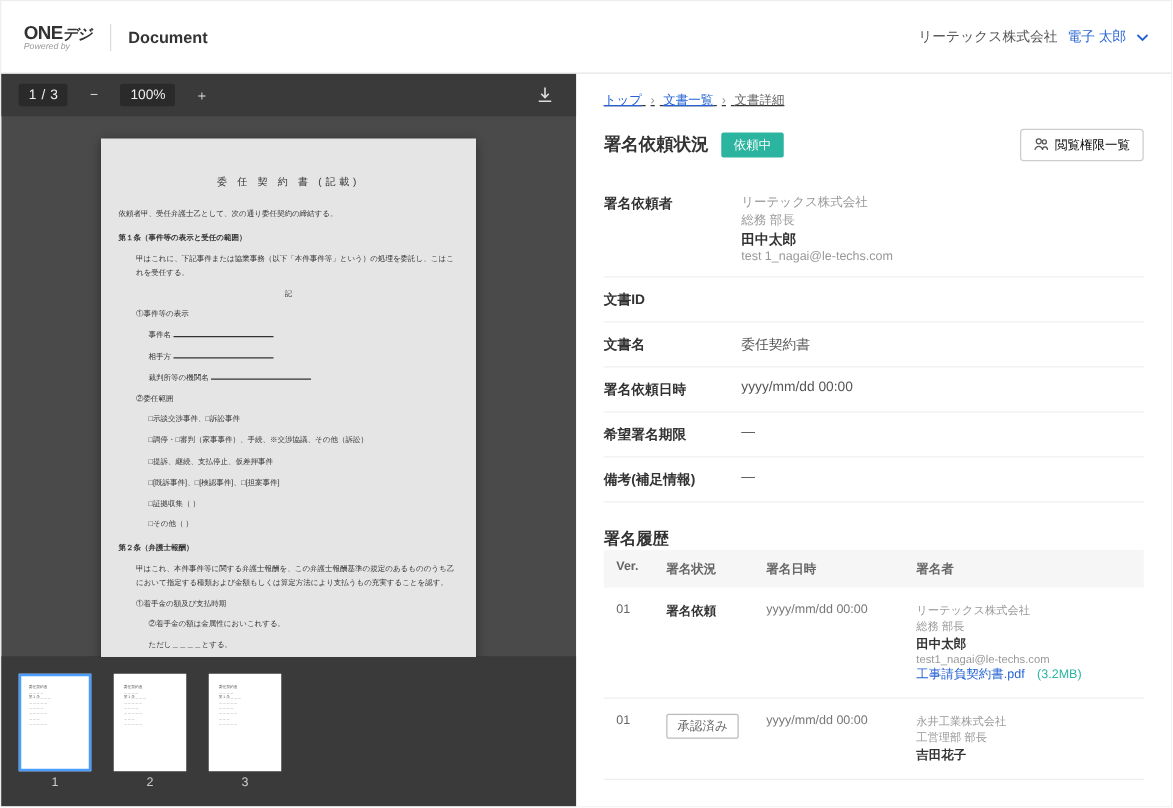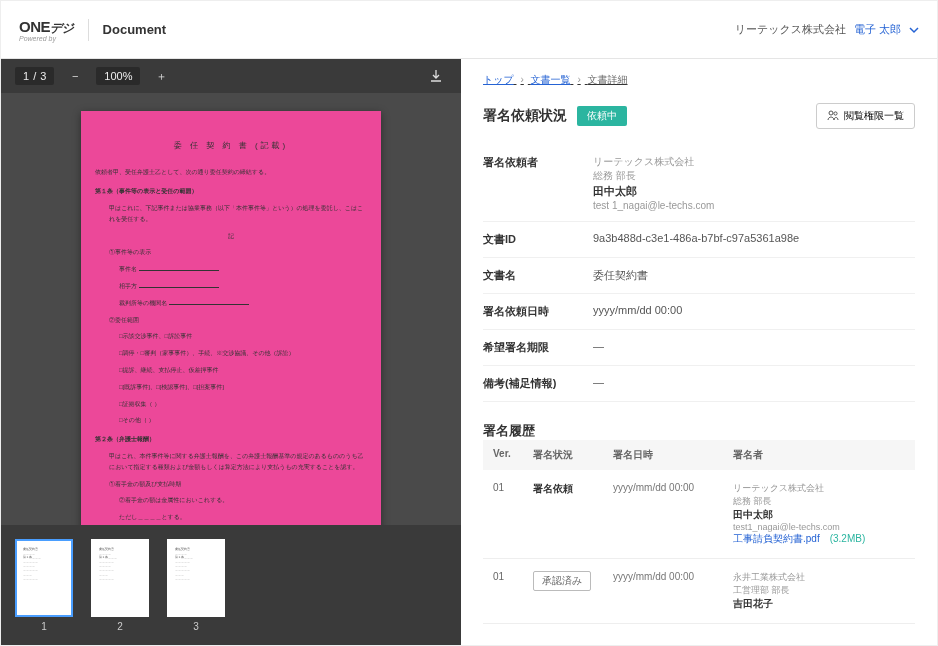--- a/index.html
+++ b/index.html
@@ -23,21 +23,21 @@
     
     
     .viewer { width: 460px; background: #4a4a4a; display: flex; flex-direction: column; }
     .toolbar { height: 34px; background: #3a3a3a; display: flex; align-items: center; padding: 0 14px; gap: 10px; color: #eee; font-size: 11px; }
     .page-ind { background: #2a2a2a; padding: 3px 8px; border-radius: 2px; display: flex; gap: 4px; }
     .tb-btn { width: 22px; height: 22px; display: inline-flex; align-items: center; justify-content: center; cursor: pointer; color: #ddd; border-radius: 2px; }
     .zoom { background: #2a2a2a; padding: 3px 8px; border-radius: 2px; }
     .spacer { flex: 1; }
     
     .page-area { flex: 1; overflow: auto; padding: 18px 40px; display: flex; justify-content: center; }
-    .page { width: 300px; height: 484px; background: #ec4899; box-shadow: 0 2px 8px rgba(0,0,0,0.4); padding: 28px 14px; font-size: 6px; color: #333; line-height: 1.8; }
+    .page { width: 300px; height: 484px; background: #e5e5e5; box-shadow: 0 2px 8px rgba(0,0,0,0.4); padding: 28px 14px; font-size: 6px; color: #333; line-height: 1.8; }
     .page-title { text-align: center; font-size: 8px; letter-spacing: 3px; margin-bottom: 14px; }
     .page p { margin-bottom: 6px; }
     .page .sec { font-weight: 700; margin-top: 8px; }
     .page .indent { padding-left: 14px; }
     .page .line { border-bottom: 0.5px solid #333; display: inline-block; width: 80px; height: 6px; }
     
     .thumbs { height: 120px; background: #3a3a3a; display: flex; align-items: center; padding: 10px 14px; gap: 18px; }
     .thumb { display: flex; flex-direction: column; align-items: center; gap: 4px; cursor: pointer; }
     .thumb-page { width: 58px; height: 78px; background: #fff; border: 2px solid transparent; padding: 6px; font-size: 3px; line-height: 1.4; color: #555; overflow: hidden; }
     .thumb.active .thumb-page { border-color: #4a9eff; }
@@ -196,21 +196,20 @@
             <div class="info-label">署名依頼者</div>
             <div class="info-val">
               <div class="sub">リーテックス株式会社</div>
               <div class="sub">総務  部長</div>
               <div class="name">田中太郎</div>
               <div class="sub">test  1_nagai@le-techs.com</div>
             </div>
           </div>
           <div class="info-row">
             <div class="info-label">文書ID</div>
-            <div class="info-val">9a3b488d-c3e1-486a-b7bf-c97a5361a98e</div>
           </div>
           <div class="info-row">
             <div class="info-label">文書名</div>
             <div class="info-val">委任契約書</div>
           </div>
           <div class="info-row">
             <div class="info-label">署名依頼日時</div>
             <div class="info-val">yyyy/mm/dd  00:00</div>
           </div>
           <div class="info-row">

